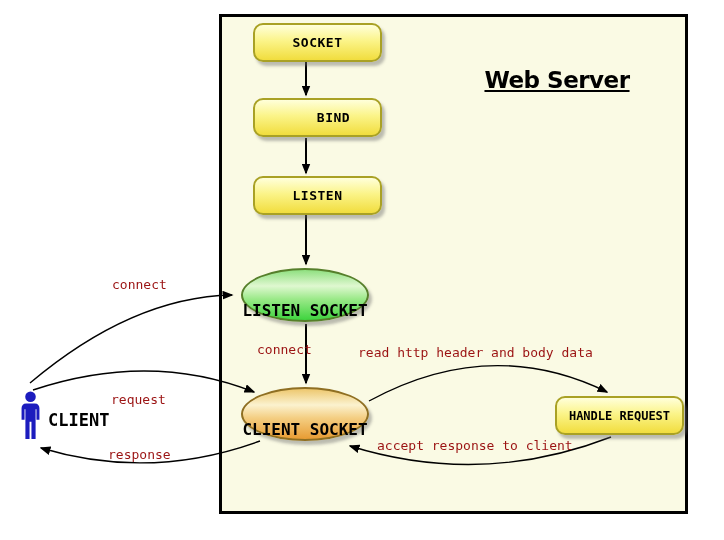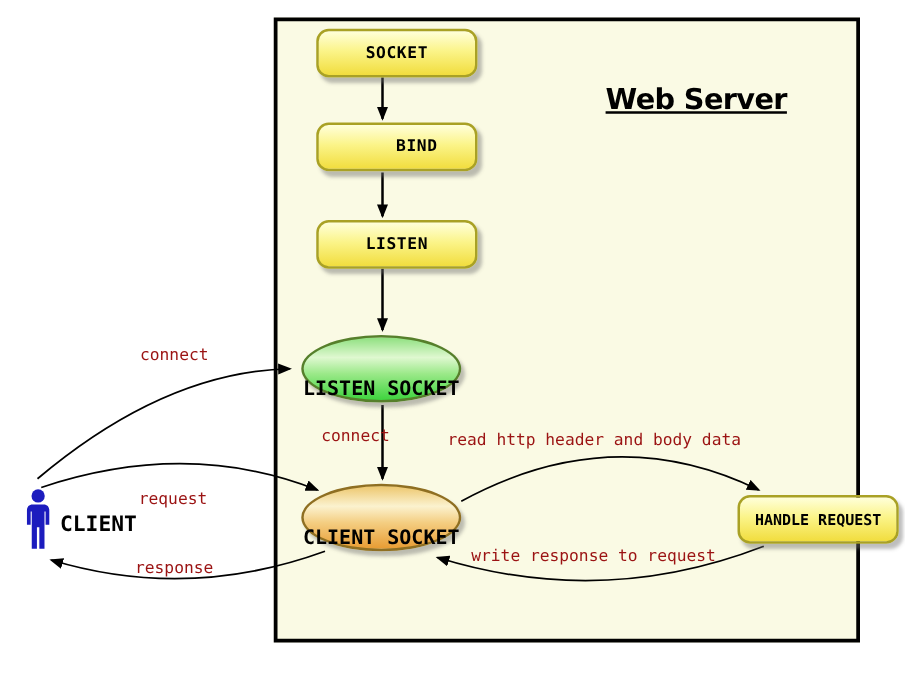--- a/index.html
+++ b/index.html
@@ -32,21 +32,21 @@
     border: 2px solid var(--node_border_yellow, #A9A125);
     background: linear-gradient(180deg, var(--node_yellow_top, #FFFFDA) 0%, #FBF489 45%, var(--node_yellow_bottom, #F1DD3E) 100%);
     box-shadow: 3px 4px 3px rgba(110,110,110,0.45);
     display: flex; align-items: center; justify-content: center;
     font-weight: bold; font-size: 13px; letter-spacing: 0.5px; color: #000;
     white-space: nowrap;
   }
   .node-socket  { left: 253px; top: 23px;  }
   .node-bind    { left: 253px; top: 98px; padding-left: 32px;  }
   .node-listen  { left: 253px; top: 176px; }
-  .node-handle  { left: 555px; top: 396px; font-size: 12px; letter-spacing: 0; margin-left: 35px; }
+  .node-handle  { left: 555px; top: 396px; font-size: 12px; letter-spacing: 0; }
 
   .ellipse-node {
     position: absolute; width: 128px; height: 54px; box-sizing: border-box;
     border-radius: 50%;
     border: 2px solid;
     display: flex; align-items: flex-end; justify-content: center;
     font-weight: bold; font-size: 16px; color: #000; white-space: nowrap;
     box-shadow: 3px 4px 3px rgba(110,110,110,0.45);
   }
   .node-listen-socket {
@@ -132,15 +132,15 @@
       <path d="M8.5 13 H17.5 C20.8 13 22.3 15.2 22.3 18 V30 H19.2 V19 H18.3 V50 H14 V32 H12 V50 H7.7 V19 H6.8 V30 H3.7 V18 C3.7 15.2 5.2 13 8.5 13 Z"></path>
     </svg>
   </div>
   <div class="client-label">CLIENT</div>
 
   <span class="edge-label lbl-connect">connect</span>
   <span class="edge-label lbl-request">request</span>
   <span class="edge-label lbl-response">response</span>
   <span class="edge-label lbl-accept">connect</span>
   <span class="edge-label lbl-read">read http header and body data</span>
-  <span class="edge-label lbl-write">write response to request</span>
+  <span class="edge-label lbl-write">accept response to client</span>
 
 </div>
 
 </body></html>

